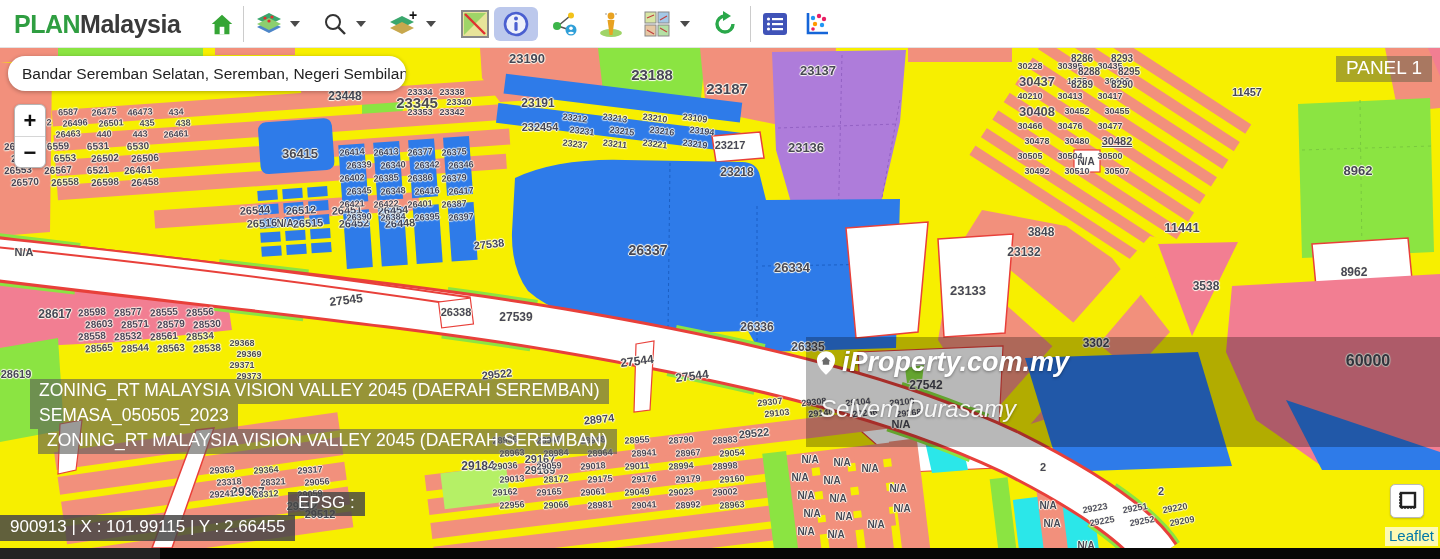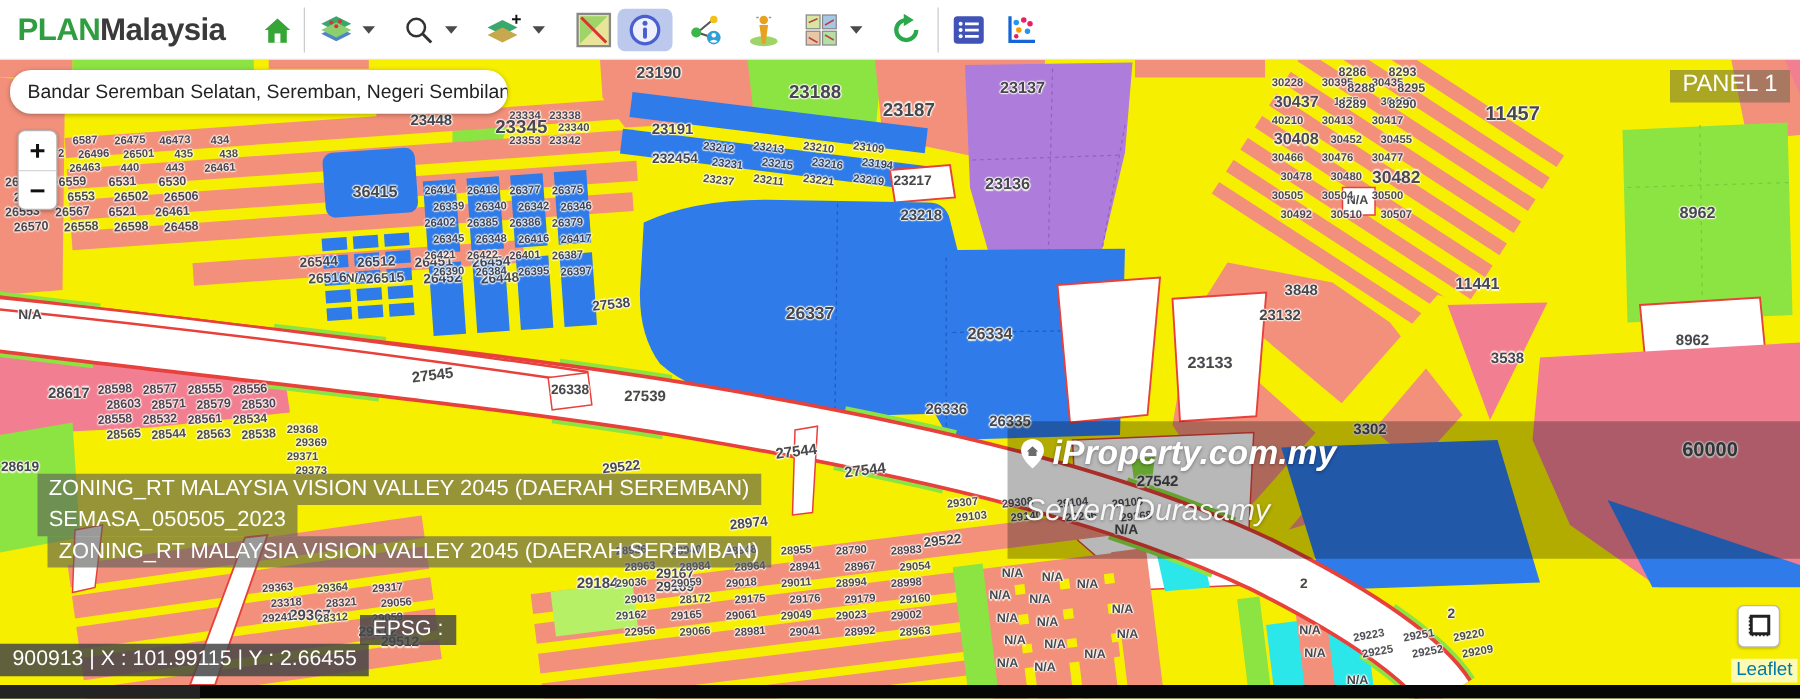--- a/index.html
+++ b/index.html
@@ -224,26 +224,26 @@
       <span class="mlab" style="left: 818px; top: 70px; font-size: 13px; transform: translate(-50%, -50%);">23137</span>
       <span class="mlab" style="left: 806px; top: 147px; font-size: 13px; transform: translate(-50%, -50%);">23136</span>
       <span class="mlab" style="left: 538px; top: 103px; font-size: 12px; transform: translate(-50%, -50%);">23191</span>
       <span class="mlab" style="left: 540px; top: 127px; font-size: 11px; transform: translate(-50%, -50%);">232454</span>
       <span class="mlab" style="left: 300px; top: 153px; font-size: 13px; transform: translate(-50%, -50%);">36415</span>
       <span class="mlab" style="left: 730px; top: 145px; font-size: 11px; transform: translate(-50%, -50%);">23217</span>
       <span class="mlab" style="left: 737px; top: 172px; font-size: 12px; transform: translate(-50%, -50%);">23218</span>
       <span class="mlab" style="left: 648px; top: 250px; font-size: 14px; transform: translate(-50%, -50%);">26337</span>
       <span class="mlab" style="left: 792px; top: 267px; font-size: 13px; transform: translate(-50%, -50%);">26334</span>
       <span class="mlab" style="left: 757px; top: 327px; font-size: 12px; transform: translate(-50%, -50%);">26336</span>
-      <span class="mlab" style="left: 808px; top: 337px; font-size: 12px; transform: translate(-50%, -50%);">26335</span>
+      <span class="mlab" style="left: 808px; top: 347px; font-size: 12px; transform: translate(-50%, -50%);">26335</span>
       <span class="mlab" style="left: 968px; top: 290px; font-size: 13px; transform: translate(-50%, -50%);">23133</span>
       <span class="mlab" style="left: 1041px; top: 232px; font-size: 12px; transform: translate(-50%, -50%);">3848</span>
       <span class="mlab" style="left: 1024px; top: 252px; font-size: 12px; transform: translate(-50%, -50%);">23132</span>
       <span class="mlab" style="left: 1182px; top: 227px; font-size: 13px; transform: translate(-50%, -50%);">11441</span>
-      <span class="mlab" style="left: 1210px; top: 92px; font-size: 16px; transform: translate(-50%, -50%);">11457</span>
+      <span class="mlab" style="left: 1247px; top: 92px; font-size: 11px; transform: translate(-50%, -50%);">11457</span>
       <span class="mlab" style="left: 1358px; top: 170px; font-size: 13px; transform: translate(-50%, -50%);">8962</span>
       <span class="mlab" style="left: 1354px; top: 272px; font-size: 12px; transform: translate(-50%, -50%);">8962</span>
       <span class="mlab" style="left: 1206px; top: 286px; font-size: 12px; transform: translate(-50%, -50%);">3538</span>
       <span class="mlab" style="left: 1096px; top: 343px; font-size: 12px; transform: translate(-50%, -50%);">3302</span>
       <span class="mlab" style="left: 1368px; top: 361px; font-size: 16px; transform: translate(-50%, -50%); text-align: center;">60000</span>
       <span class="mlab" style="left: 489px; top: 244px; font-size: 11px; transform: translate(-50%, -50%) rotate(-6deg);">27538</span>
       <span class="mlab" style="left: 346px; top: 300px; font-size: 12px; transform: translate(-50%, -50%) rotate(-7deg);">27545</span>
       <span class="mlab" style="left: 516px; top: 317px; font-size: 12px; transform: translate(-50%, -50%);">27539</span>
       <span class="mlab" style="left: 637px; top: 361px; font-size: 12px; transform: translate(-50%, -50%) rotate(-7deg);">27544</span>
       <span class="mlab" style="left: 692px; top: 376px; font-size: 12px; transform: translate(-50%, -50%) rotate(-7deg);">27544</span>
@@ -375,21 +375,21 @@
       <span class="mlab tiny" style="left: 1070px; top: 96px; font-size: 9px; transform: translate(-50%, -50%);">30413</span>
       <span class="mlab tiny" style="left: 1110px; top: 96px; font-size: 9px; transform: translate(-50%, -50%);">30417</span>
       <span class="mlab tiny" style="left: 1037px; top: 111px; font-size: 13px; transform: translate(-50%, -50%);">30408</span>
       <span class="mlab tiny" style="left: 1077px; top: 111px; font-size: 9px; transform: translate(-50%, -50%);">30452</span>
       <span class="mlab tiny" style="left: 1117px; top: 111px; font-size: 9px; transform: translate(-50%, -50%);">30455</span>
       <span class="mlab tiny" style="left: 1030px; top: 126px; font-size: 9px; transform: translate(-50%, -50%);">30466</span>
       <span class="mlab tiny" style="left: 1070px; top: 126px; font-size: 9px; transform: translate(-50%, -50%);">30476</span>
       <span class="mlab tiny" style="left: 1110px; top: 126px; font-size: 9px; transform: translate(-50%, -50%);">30477</span>
       <span class="mlab tiny" style="left: 1037px; top: 141px; font-size: 9px; transform: translate(-50%, -50%);">30478</span>
       <span class="mlab tiny" style="left: 1077px; top: 141px; font-size: 9px; transform: translate(-50%, -50%);">30480</span>
-      <span class="mlab tiny" style="left: 1117px; top: 141px; font-size: 14px; transform: translate(-50%, -50%);">30482</span>
+      <span class="mlab tiny" style="left: 1117px; top: 141px; font-size: 11px; transform: translate(-50%, -50%); text-decoration: underline;">30482</span>
       <span class="mlab tiny" style="left: 1030px; top: 156px; font-size: 9px; transform: translate(-50%, -50%);">30505</span>
       <span class="mlab tiny" style="left: 1070px; top: 156px; font-size: 9px; transform: translate(-50%, -50%);">30504</span>
       <span class="mlab tiny" style="left: 1110px; top: 156px; font-size: 9px; transform: translate(-50%, -50%);">30500</span>
       <span class="mlab tiny" style="left: 1037px; top: 171px; font-size: 9px; transform: translate(-50%, -50%);">30492</span>
       <span class="mlab tiny" style="left: 1077px; top: 171px; font-size: 9px; transform: translate(-50%, -50%);">30510</span>
       <span class="mlab tiny" style="left: 1117px; top: 171px; font-size: 9px; transform: translate(-50%, -50%);">30507</span>
       <span class="mlab tiny" style="left: 1082px; top: 58px; font-size: 10px; transform: translate(-50%, -50%);">8286</span>
       <span class="mlab tiny" style="left: 1122px; top: 58px; font-size: 10px; transform: translate(-50%, -50%);">8293</span>
       <span class="mlab tiny" style="left: 1089px; top: 71px; font-size: 10px; transform: translate(-50%, -50%);">8288</span>
       <span class="mlab tiny" style="left: 1129px; top: 71px; font-size: 10px; transform: translate(-50%, -50%);">8295</span>

